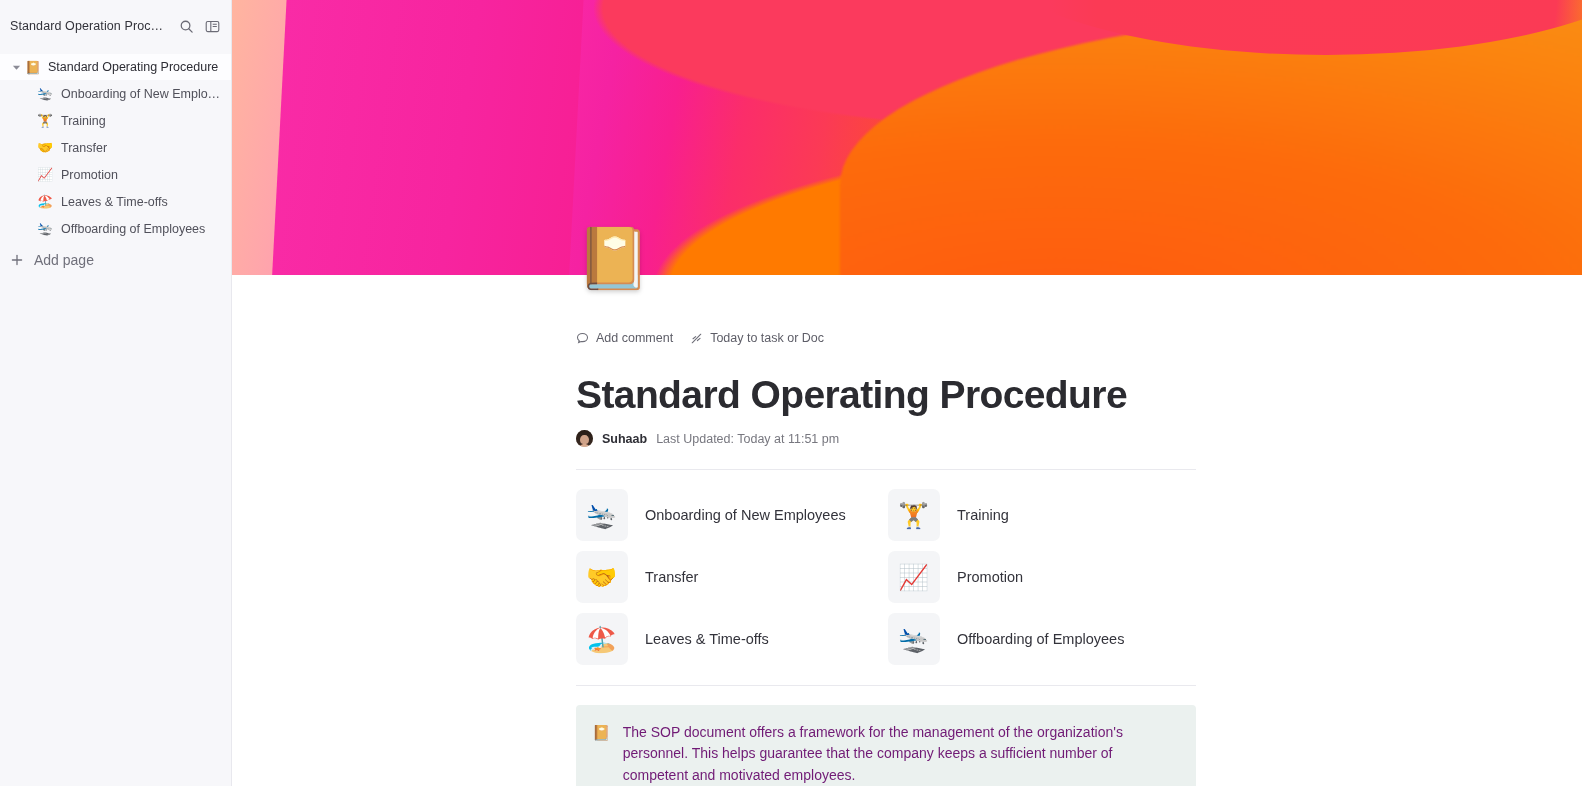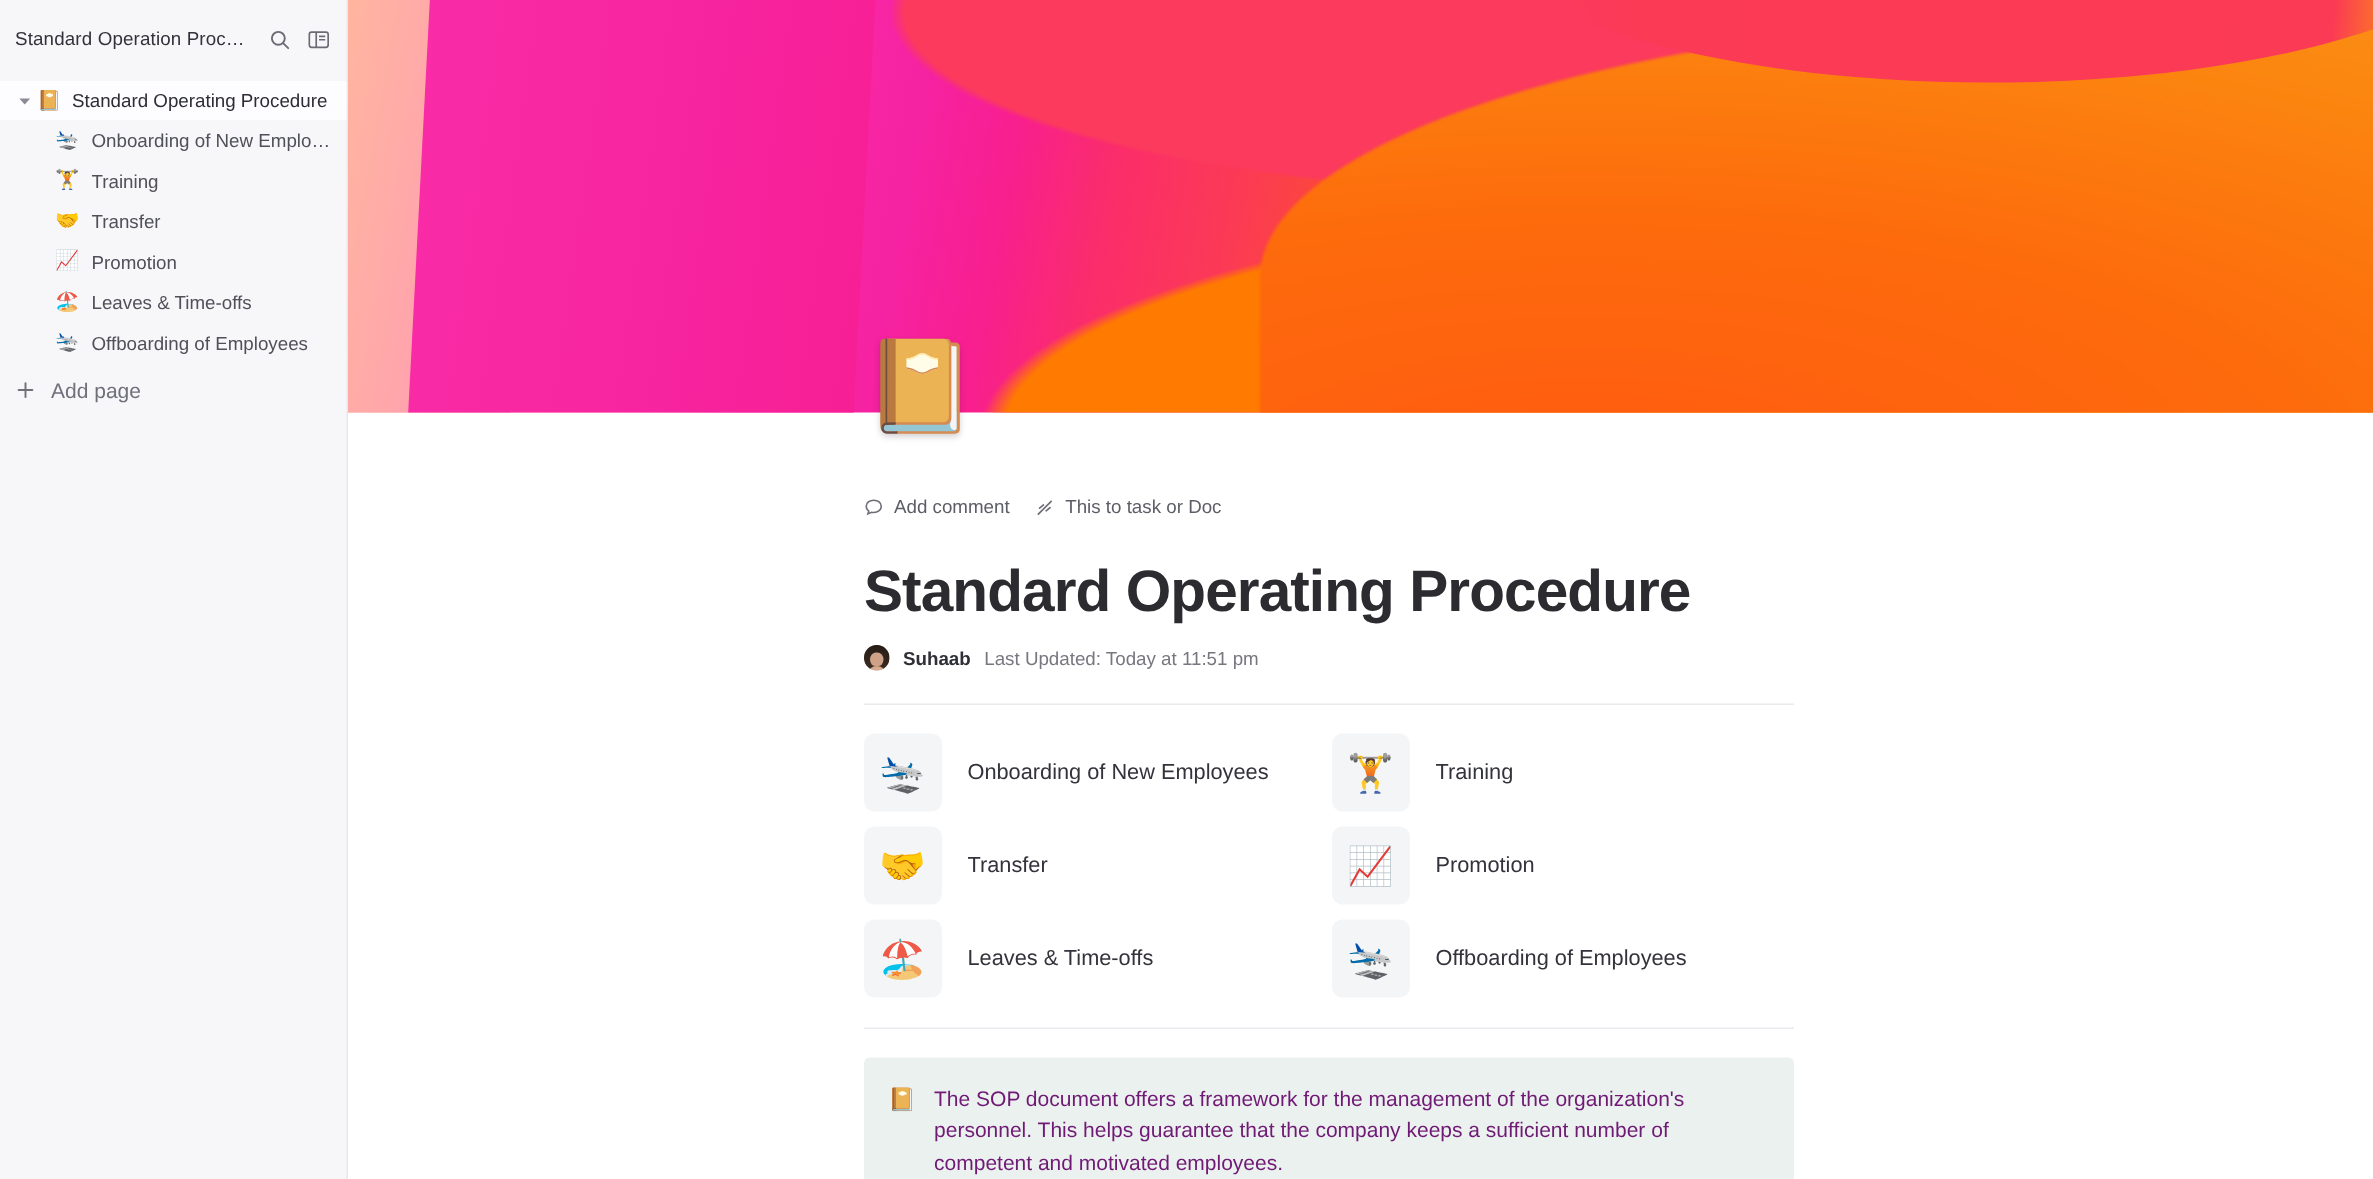--- a/index.html
+++ b/index.html
@@ -447,21 +447,21 @@
             <span>Add comment</span>
           </span>
           <span class="doc-action">
             <span>
               <svg width="13" height="13" viewBox="0 0 14 14" fill="none" stroke="currentColor" stroke-width="1.2" stroke-linecap="round">
                 <line x1="2.4" y1="11.6" x2="11.6" y2="2.4"></line>
                 <line x1="3.3" y1="7.3" x2="6.1" y2="5.0"></line>
                 <line x1="8.0" y1="9.2" x2="10.8" y2="6.9"></line>
               </svg>
             </span>
-            <span>This to task or Doc</span>
+            <span>Today to task or Doc</span>
           </span>
         </div>
 
         <h1 class="doc-title">Standard Operating Procedure</h1>
 
         <div class="doc-meta">
           <span class="avatar">
             <span class="hair"></span>
             <span class="face"></span>
           </span>

